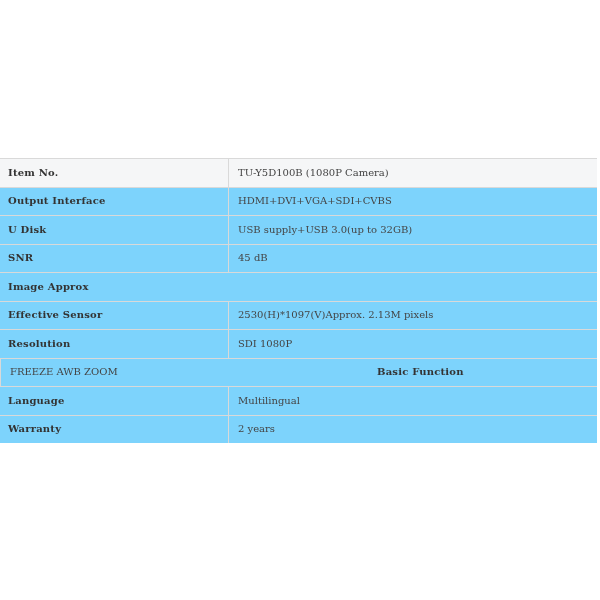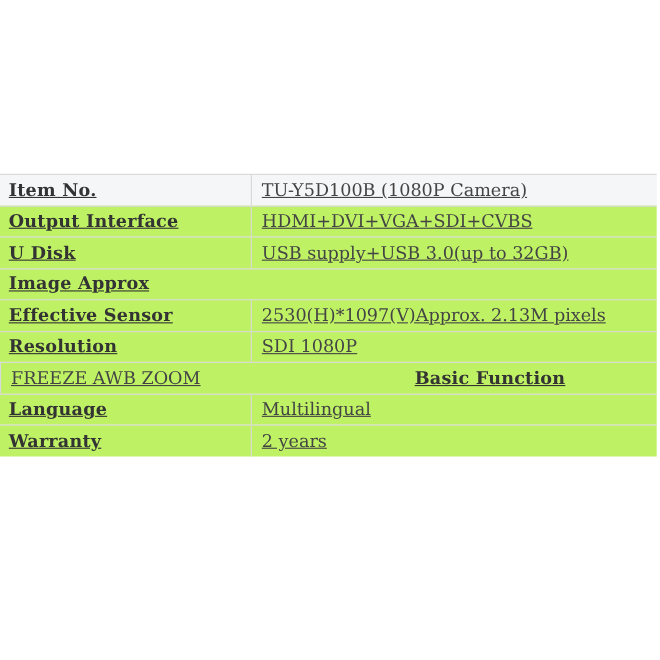--- a/index.html
+++ b/index.html
@@ -19,34 +19,33 @@
     top: 158px;
     left: 0;
     width: 597px;
   }
   .row {
     display: flex;
     height: 28.5px;
     box-sizing: border-box;
     border-top: 1px solid var(--border-color, #d9d9d9);
     align-items: stretch;
-    background: #bef264;
+    background: #7dd3fc;
   }
   .row.highlighted {
     background: var(--highlight-bg, #f5f6f7);
   }
   .cell {
     display: flex;
     align-items: center;
     box-sizing: border-box;
-    font-size: 16px;
+    font-size: 10px;
     line-height: 1;
     white-space: nowrap;
     overflow: hidden;
-    text-decoration: underline;
   }
   .cell.label {
     width: 228px;
     padding-left: 8px;
     font-weight: bold;
     color: var(--label-color, #333333);
     letter-spacing: 0.2px;
   }
   .cell.value {
     flex: 1;
@@ -67,20 +66,24 @@
   <div class="row">
     <div class="cell label">Output Interface</div>
     <div class="cell value">HDMI+DVI+VGA+SDI+CVBS</div>
   </div>
 
   <div class="row">
     <div class="cell label">U Disk</div>
     <div class="cell value">USB supply+USB 3.0(up to 32GB)</div>
   </div>
 
+  <div class="row">
+    <div class="cell label">SNR</div>
+    <div class="cell value">45 dB</div>
+  </div>
 
   <div class="row">
     <div class="cell label">Image Approx</div>
   </div>
 
   <div class="row">
     <div class="cell label">Effective Sensor</div>
     <div class="cell value">2530(H)*1097(V)Approx. 2.13M pixels</div>
   </div>
 

